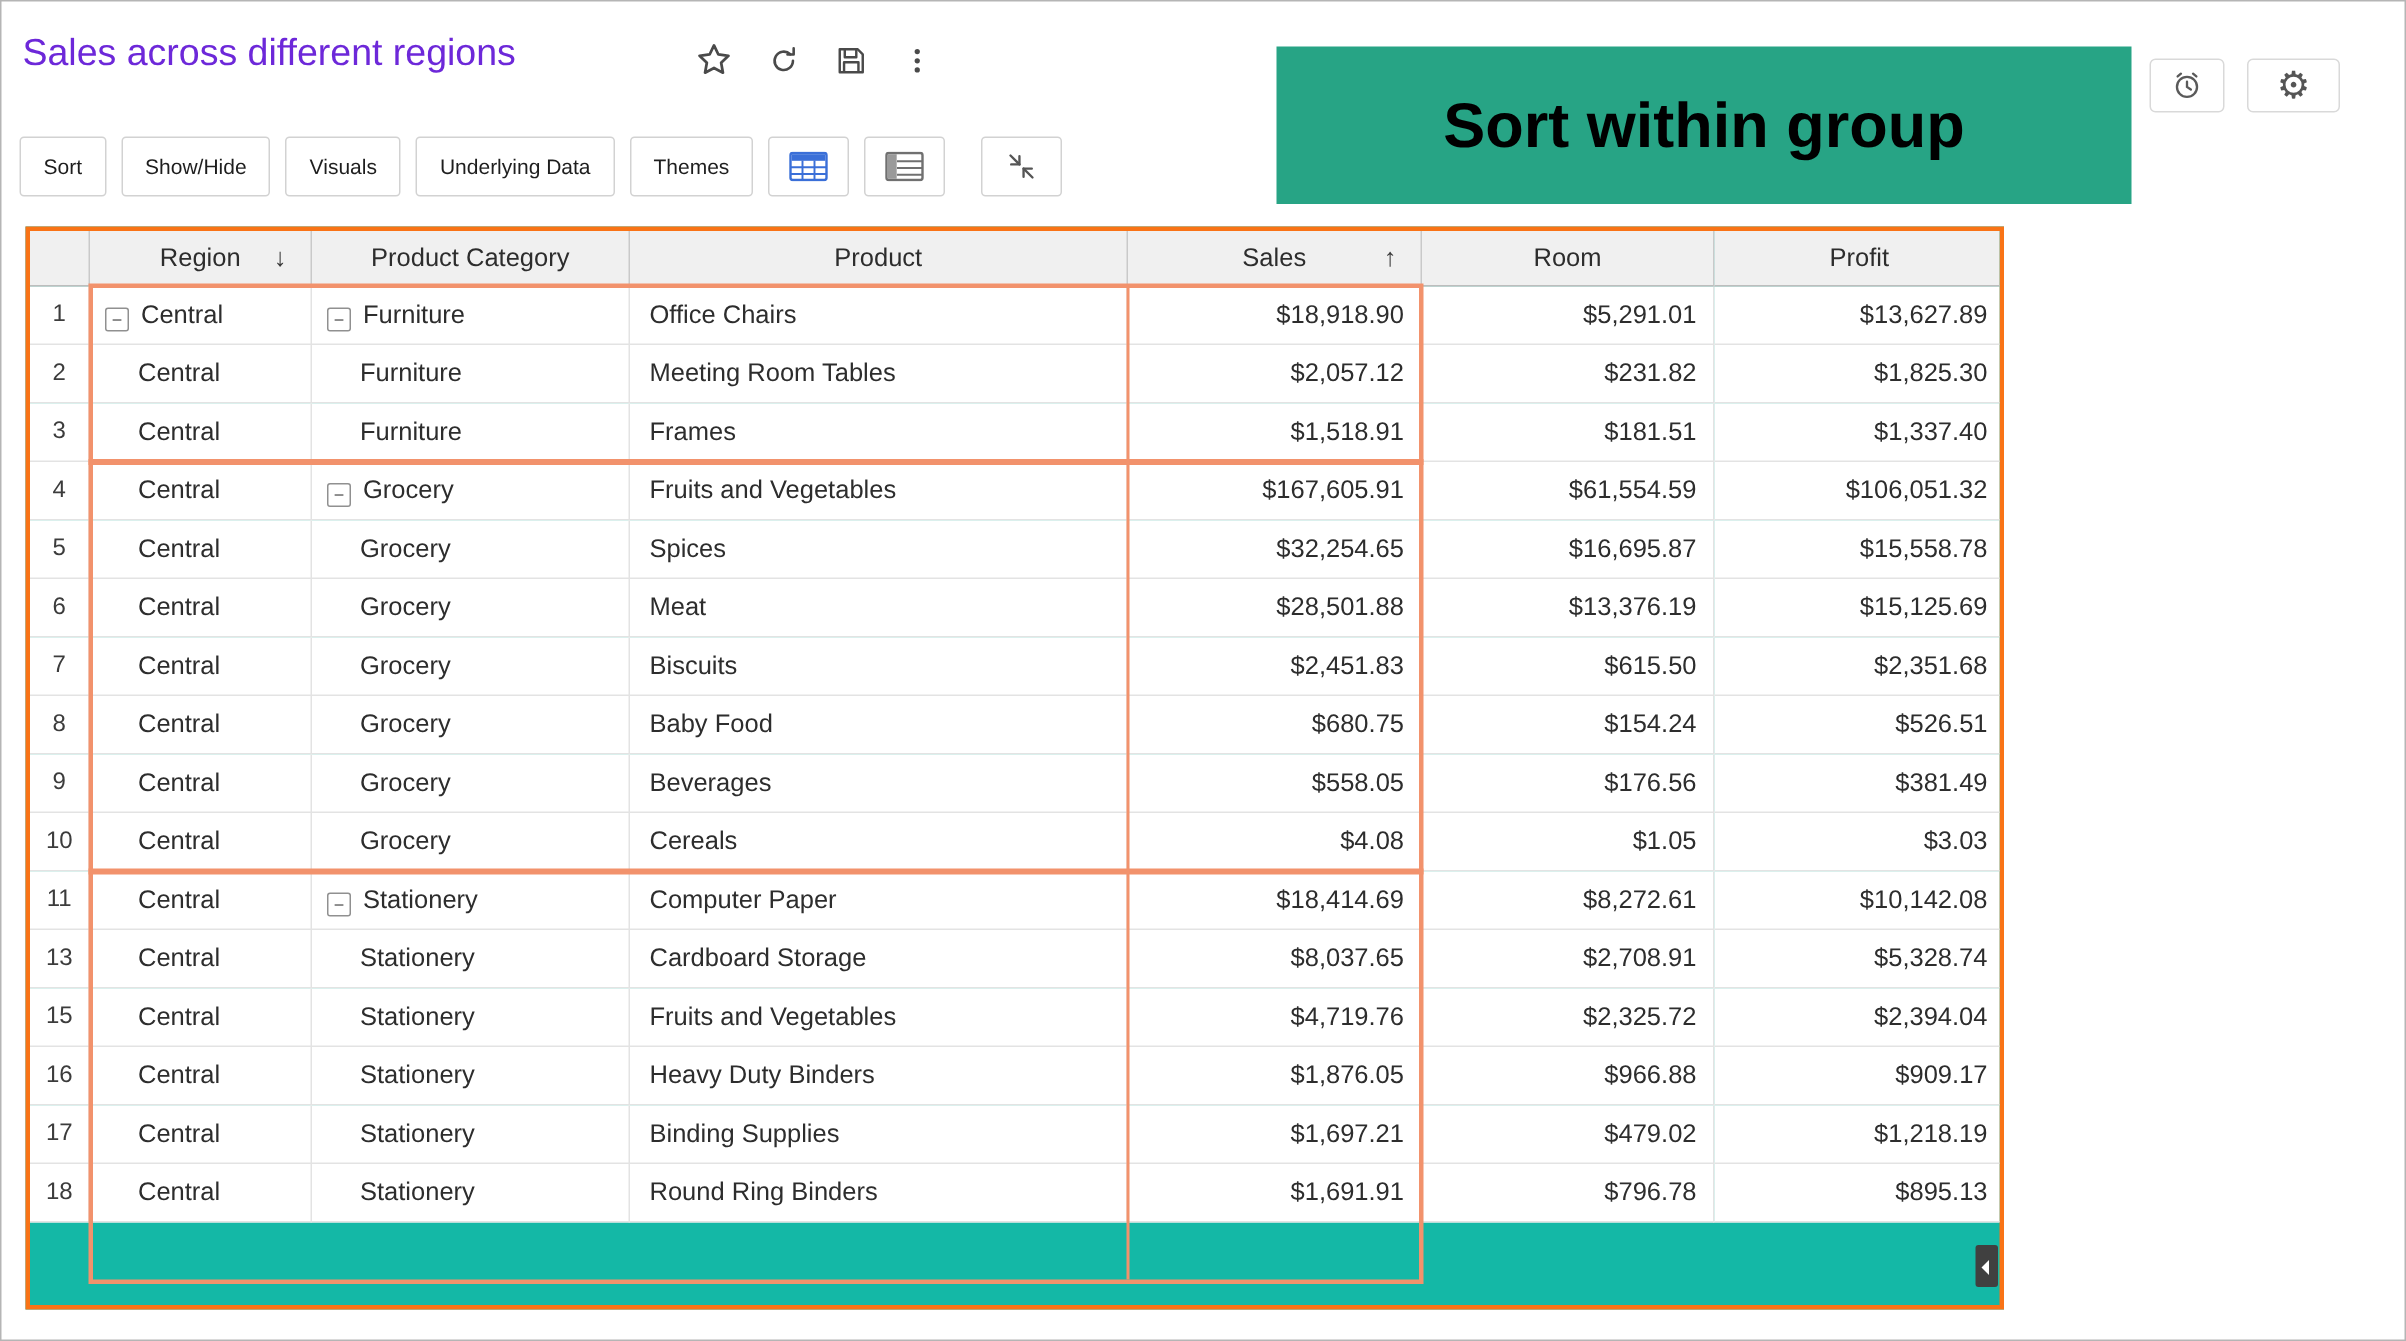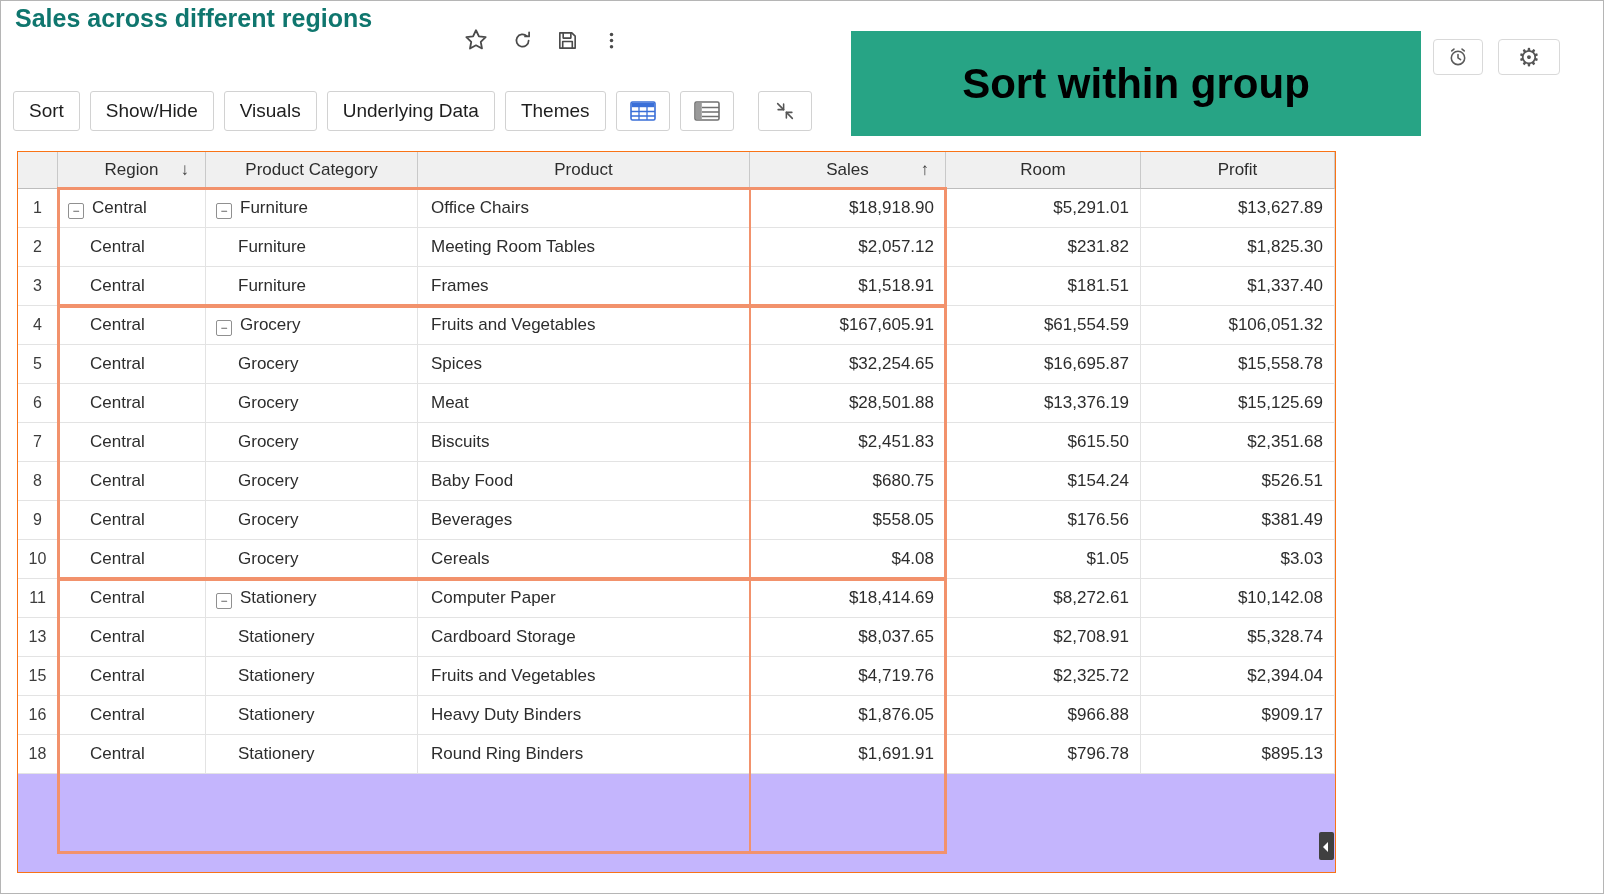--- a/index.html
+++ b/index.html
@@ -5,38 +5,38 @@
   :root{
     --orange:#f2926c;
     --green:#27a485;
     --blue:#3a6fd8;
   }
   *{margin:0;padding:0}
   body{background:#fff;font-family:"Liberation Sans","DejaVu Sans",sans-serif;}
   .page{position:relative;width:1602px;height:892px;border:1px solid #b5b5b5;background:#fff;overflow:hidden}
 
   
-  .page-title{position:absolute;left:14px;top:3px;font-size:25px;font-weight:700;color:#0f766e;white-space:nowrap}
+  .page-title{position:absolute;left:14px;top:20px;font-size:25px;font-weight:400;color:#6d28d9;white-space:nowrap}
   .title-icons{position:absolute;left:462px;top:26px;display:flex;align-items:center;gap:22px}
   .icon-plain{background:none;border:none;padding:0;cursor:pointer;display:flex;align-items:center;color:#4a4a4a}
 
   
   .toolbar{position:absolute;left:12px;top:90px;display:flex;align-items:center;gap:10px}
-  .tb-btn{height:40px;background:#fff;border:1px solid #d2d2d2;border-radius:3px;font-size:19px;color:#1e1e1e;padding:0 15px;font-family:inherit;cursor:pointer;white-space:nowrap}
+  .tb-btn{height:40px;background:#fff;border:1px solid #d2d2d2;border-radius:3px;font-size:14px;color:#1e1e1e;padding:0 15px;font-family:inherit;cursor:pointer;white-space:nowrap}
   .icon-btn{width:54px;padding:0;display:flex;align-items:center;justify-content:center}
   .tb-gap{width:4px}
 
   
   .banner{position:absolute;left:850px;top:30px;width:570px;height:105px;background:var(--green);color:#000000;font-size:42px;font-weight:700;display:flex;align-items:center;justify-content:center;z-index:30;white-space:nowrap}
   .sq-btn{position:absolute;top:38px;height:36px;background:#fff;border:1px solid #d9d9d9;border-radius:4px;display:flex;align-items:center;justify-content:center;cursor:pointer;color:#555}
   .alarm-btn{left:1432px;width:50px}
   .gear-btn{left:1497px;width:62px;font-size:25px;line-height:1}
 
   
-  .table-wrap{position:absolute;left:16px;top:150px;width:1319px;height:722px;border:1px solid #f97316;overflow:hidden;box-sizing:border-box;background:#c4b5fd}
+  .table-wrap{position:absolute;left:16px;top:150px;width:1319px;height:722px;border:3px solid #f97316;overflow:hidden;box-sizing:border-box;background:#14b8a6}
   table{border-collapse:separate;border-spacing:0;table-layout:fixed;width:1317px;font-size:17px;color:#2d2d2d}
   th{height:37px;box-sizing:border-box;background:#f0f0f0;border-right:1px solid #c9c9c9;border-bottom:1px solid #bdbdbd;font-weight:400;color:#2d2d2d;position:relative;text-align:center;font-size:17px;cursor:pointer}
   td{height:39px;box-sizing:border-box;border-right:1px solid #e3e3e3;border-bottom:1px solid #e3e3e3;background:#fff;white-space:nowrap;overflow:hidden}
   .c-rownum{text-align:center;color:#3c3c3c;font-size:16px}
   .c-left{padding-left:10px}
   .c-left.indent{padding-left:32px}
   .c-prod{padding-left:13px}
   .c-right{text-align:right;padding-right:11px}
   .collapse-box{display:inline-flex;width:14px;height:14px;border:1px solid #909090;border-radius:2px;align-items:center;justify-content:center;font-size:12px;color:#555;margin-right:8px;vertical-align:-2px;cursor:pointer;line-height:1;background:#fff}
   .sort-arrow{position:absolute;right:16px;top:50%;transform:translateY(-50%);font-size:17px;color:#3a3a3a;font-weight:400}
@@ -298,20 +298,29 @@
             <td class="c-right">$2,394.04</td>
           </tr>
           <tr>
             <td class="c-rownum">16</td>
             <td class="c-left indent"><span>Central</span></td>
             <td class="c-left indent"><span>Stationery</span></td>
             <td class="c-left c-prod">Heavy Duty Binders</td>
             <td class="c-right">$1,876.05</td>
             <td class="c-right">$966.88</td>
             <td class="c-right">$909.17</td>
+          </tr>
+          <tr>
+            <td class="c-rownum">17</td>
+            <td class="c-left indent"><span>Central</span></td>
+            <td class="c-left indent"><span>Stationery</span></td>
+            <td class="c-left c-prod">Binding Supplies</td>
+            <td class="c-right">$1,697.21</td>
+            <td class="c-right">$479.02</td>
+            <td class="c-right">$1,218.19</td>
           </tr>
           <tr>
             <td class="c-rownum">18</td>
             <td class="c-left indent"><span>Central</span></td>
             <td class="c-left indent"><span>Stationery</span></td>
             <td class="c-left c-prod">Round Ring Binders</td>
             <td class="c-right">$1,691.91</td>
             <td class="c-right">$796.78</td>
             <td class="c-right">$895.13</td>
           </tr>

